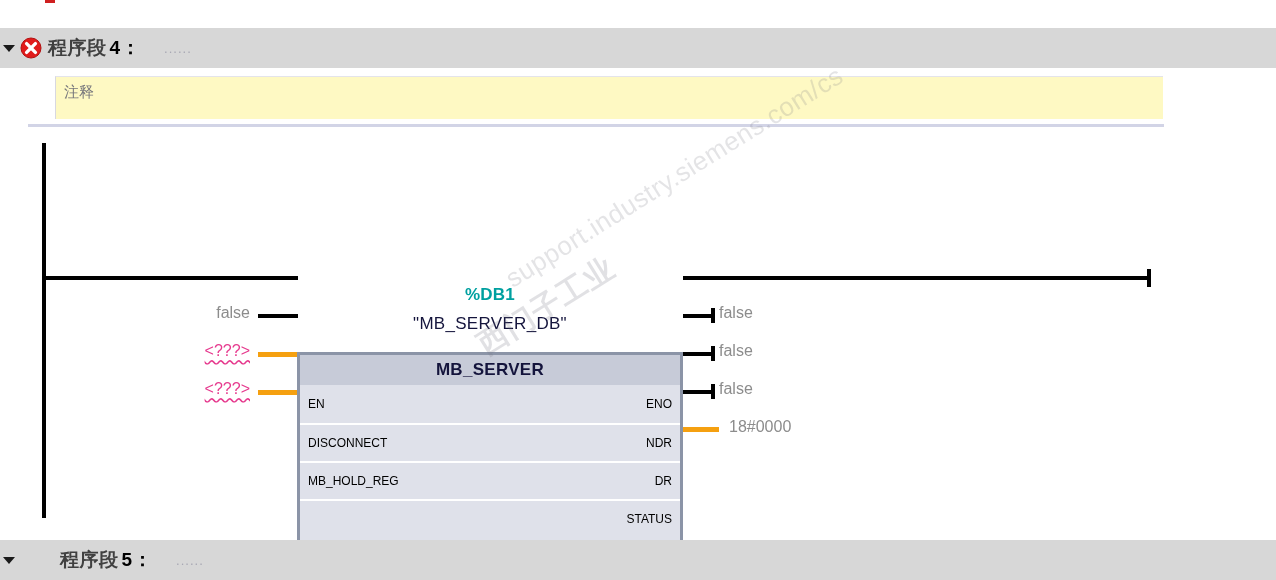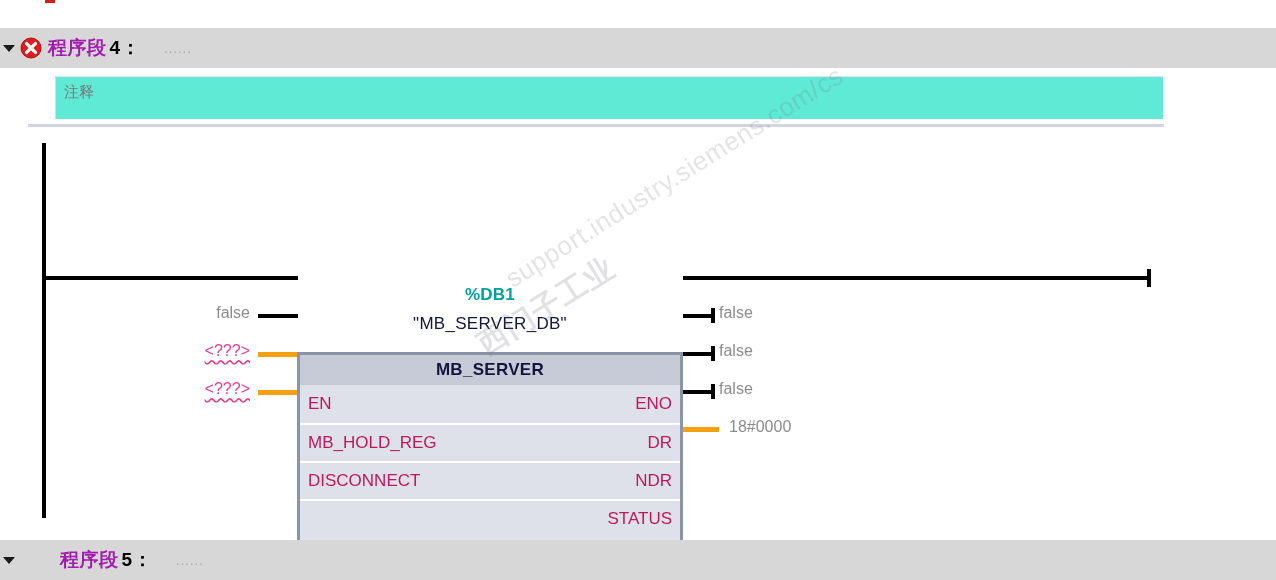--- a/index.html
+++ b/index.html
@@ -53,21 +53,21 @@
     flex: 0 0 auto;
     margin-left: 2px;
     margin-right: 6px;
     position: relative;
   }
   .err-badge svg { display: block; }
 
   .net-title {
     font-size: 19px;
     font-weight: bold;
-    color: #a21caf;
+    color: #404040;
     letter-spacing: 0.5px;
     white-space: nowrap;
   }
   .net-num {
     font-size: 19px;
     font-weight: bold;
     color: #000000;
     margin-left: 3px;
   }
   .net-colon {
@@ -83,21 +83,21 @@
     letter-spacing: 1px;
     white-space: nowrap;
   }
   #network-5-bar .net-spacer { width: 42px; flex: 0 0 auto; }
 
   
   .comment-box {
     position: absolute;
     left: 55px; top: 76px;
     width: 1108px; height: 43px;
-    background: #5eead4;
+    background: #fef9c3;
     border-top: 1px solid #e4e4ea;
     border-left: 1px solid #d8d8e0;
     box-sizing: border-box;
   }
   .comment-text {
     position: absolute;
     left: 8px; top: 6px;
     font-size: 15px;
     color: #77777c;
     white-space: nowrap;
@@ -160,22 +160,22 @@
 
   .pin-row {
     position: relative;
     height: 38px;
     box-sizing: border-box;
     display: flex;
     align-items: center;
   }
   .pin-row + .pin-row { border-top: 2px solid #ffffff; }
   .pin-label {
-    font-size: 17px;
-    color: #be185d;
+    font-size: 12px;
+    color: #000000;
     white-space: nowrap;
   }
   .pin-left  { padding-left: 8px; justify-content: flex-start; }
   .pin-right { padding-right: 8px; justify-content: flex-end; }
 
   
   .db-num {
     position: absolute;
     left: 297px; top: 155px;
     width: 386px;
@@ -321,28 +321,28 @@
     <div class="fb-header">
       <span class="fb-title">MB_SERVER</span>
     </div>
     <div class="fb-body">
       <div class="pin-row">
         <span class="pin-label pin-left">EN</span>
         <span style="flex:1"></span>
         <span class="pin-label pin-right">ENO</span>
       </div>
       <div class="pin-row">
+        <span class="pin-label pin-left">DISCONNECT</span>
+        <span style="flex:1"></span>
+        <span class="pin-label pin-right">NDR</span>
+      </div>
+      <div class="pin-row">
         <span class="pin-label pin-left">MB_HOLD_REG</span>
         <span style="flex:1"></span>
         <span class="pin-label pin-right">DR</span>
-      </div>
-      <div class="pin-row">
-        <span class="pin-label pin-left">DISCONNECT</span>
-        <span style="flex:1"></span>
-        <span class="pin-label pin-right">NDR</span>
       </div>
       <div class="pin-row">
         <span style="flex:1"></span>
         <span class="pin-label pin-right">STATUS</span>
       </div>
     </div>
   </div>
 
   <div class="wire-eno"></div>
   <div class="wire-eno-end"></div>

